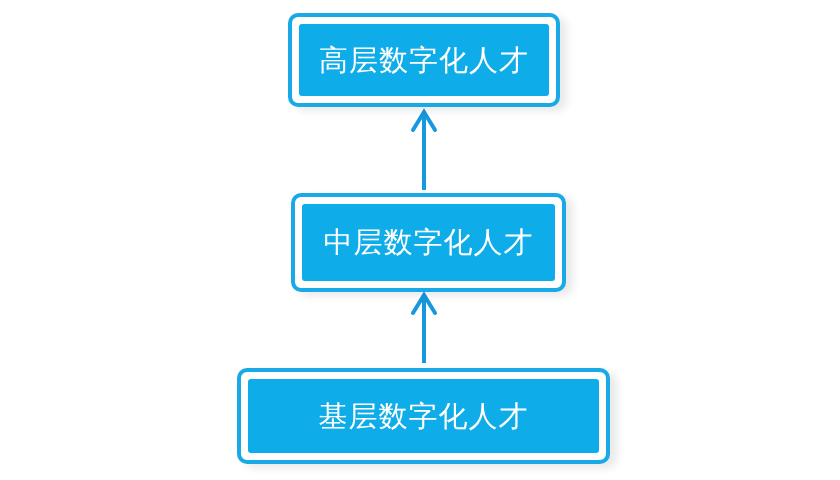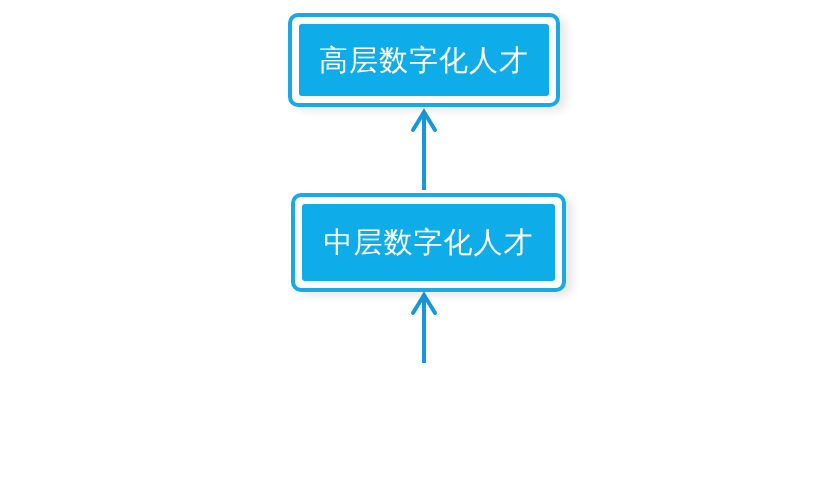--- a/index.html
+++ b/index.html
@@ -88,14 +88,19 @@
       <span class="node-label">高层数字化人才</span>
     </div>
   </div>
 
   <div class="node node-middle">
     <div class="node-inner">
       <span class="node-label">中层数字化人才</span>
     </div>
   </div>
 
+  <div class="node node-bottom">
+    <div class="node-inner">
+      <span class="node-label">基层数字化人才</span>
+    </div>
+  </div>
 
 </div>
 
 </body></html>

